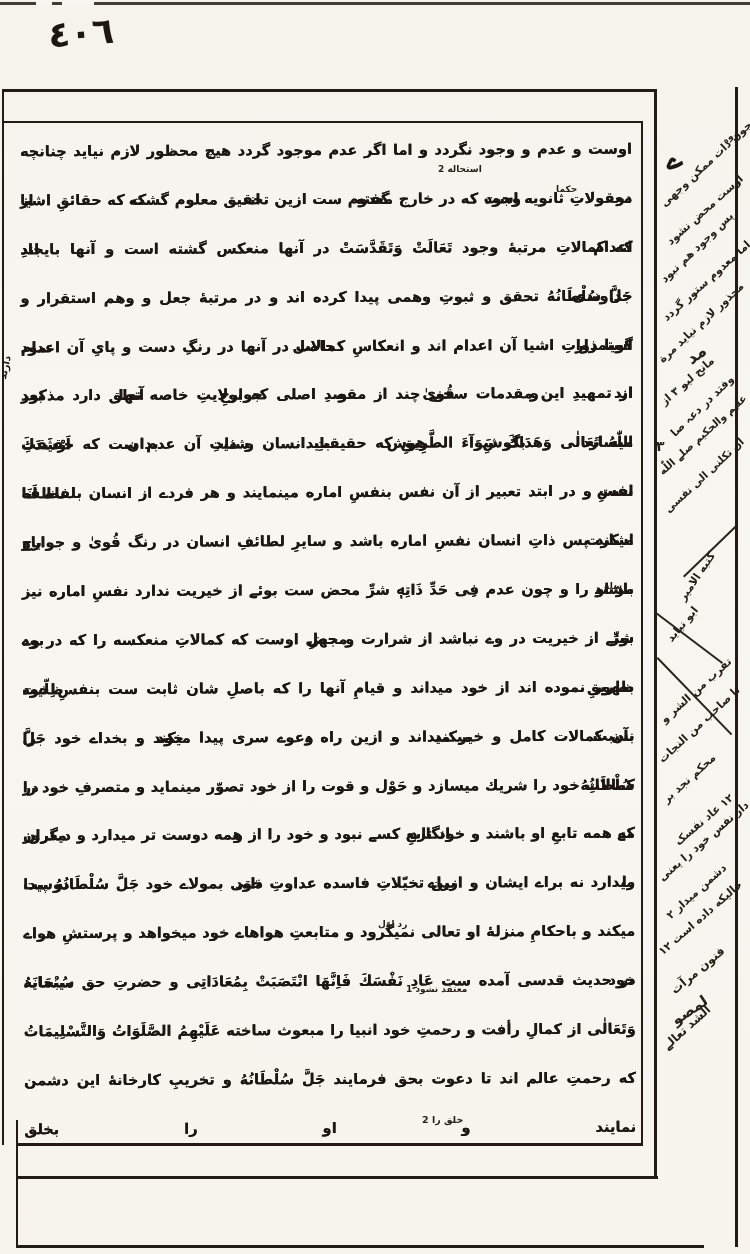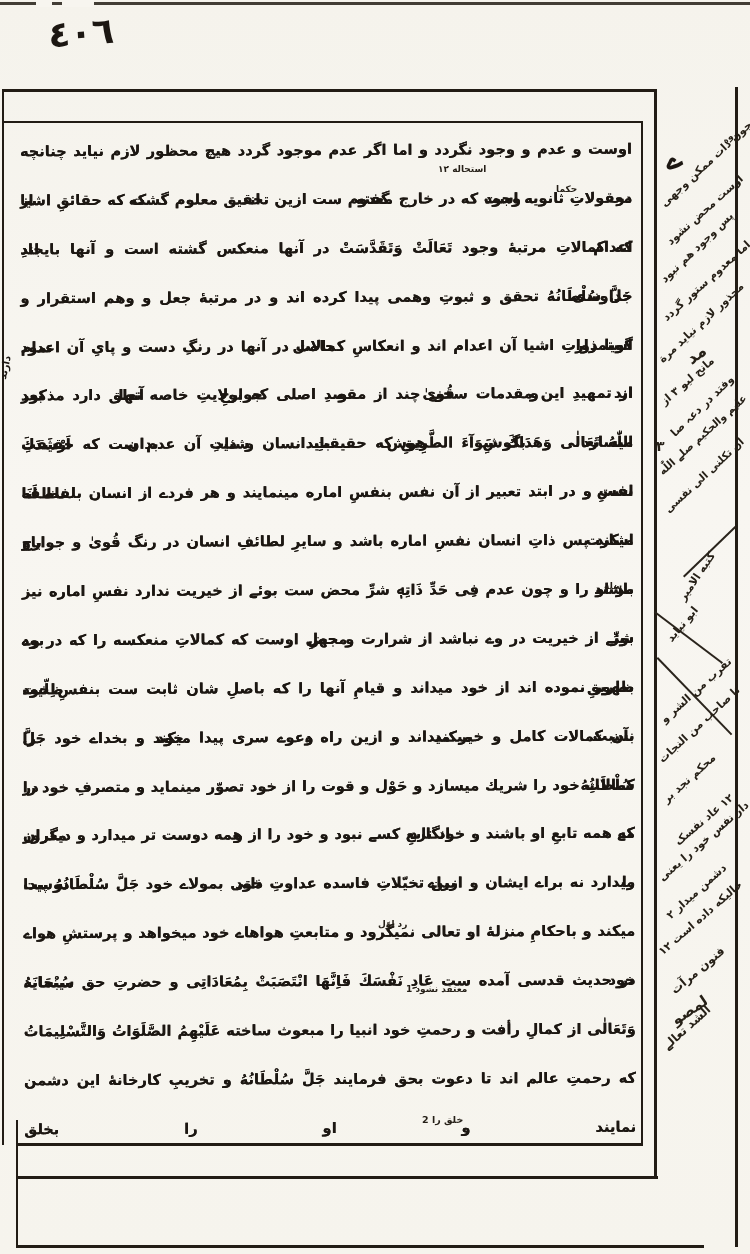--- a/index.html
+++ b/index.html
@@ -101,21 +101,21 @@
       <div class="line">كمالاتِ خود را شریك میسازد و حَوْل و قوت را از خود تصوّر مینماید و متصرفِ خود را مے انگارد و مغرور</div>
       <div class="line">كه همه تابعِ او باشند و خود تابعِ كسے نبود و خود را از همه دوست تر میدارد و دیگران را براے خود دوست</div>
       <div class="line">میدارد نه براے ایشان و ازین تخیّلاتِ فاسده عداوتِ ذاتی بمولاے خود جَلَّ سُلْطَانُهُ پیدا</div>
       <div class="line">میكند و باحكامِ منزلهٔ او تعالی نمیگرود و متابعتِ هواهاے خود میخواهد و پرستشِ هواے خود مینماید</div>
       <div class="line">در حدیث قدسی آمده ست عَادِ نَفْسَكَ فَاِنَّهَا انْتَصَبَتْ بِمُعَادَاتِى و حضرتِ حق سُبْحَانَهُ</div>
       <div class="line">وَتَعَالٰى از كمالِ رأفت و رحمتِ خود انبیا را مبعوث ساخته عَلَيْهِمُ الصَّلَوَاتُ وَالتَّسْلِيمَاتُ</div>
       <div class="line">كه رحمتِ عالم اند تا دعوت بحق فرمایند جَلَّ سُلْطَانُهُ و تخریبِ كارخانهٔ این دشمن نمایند و او را بخلق</div>
     </div>
 
   <div id="glosses">
-      <span class="gloss" style="left: 438px; top: 164px; font-size: 9px;">استحاله ۱۲</span>
+      <span class="gloss" style="left: 438px; top: 164px; font-size: 9px;">استحاله 2</span>
       <span class="gloss" style="left: 556px; top: 184px; font-size: 9px;">حكما</span>
       <span class="gloss" style="left: 604px; top: 581px; font-size: 9px;">سله</span>
       <span class="gloss" style="left: 378px; top: 919px; font-size: 9px;">رد اوّل</span>
       <span class="gloss" style="left: 406px; top: 984px; font-size: 9px;">معتقد نشود 1</span>
       <span class="gloss" style="left: 422px; top: 1114px; font-size: 9.5px;">خلق را 2</span>
     </div>
 
   <div class="left-insert">دارند</div>
 
   <div class="margin-mark">ے</div>

